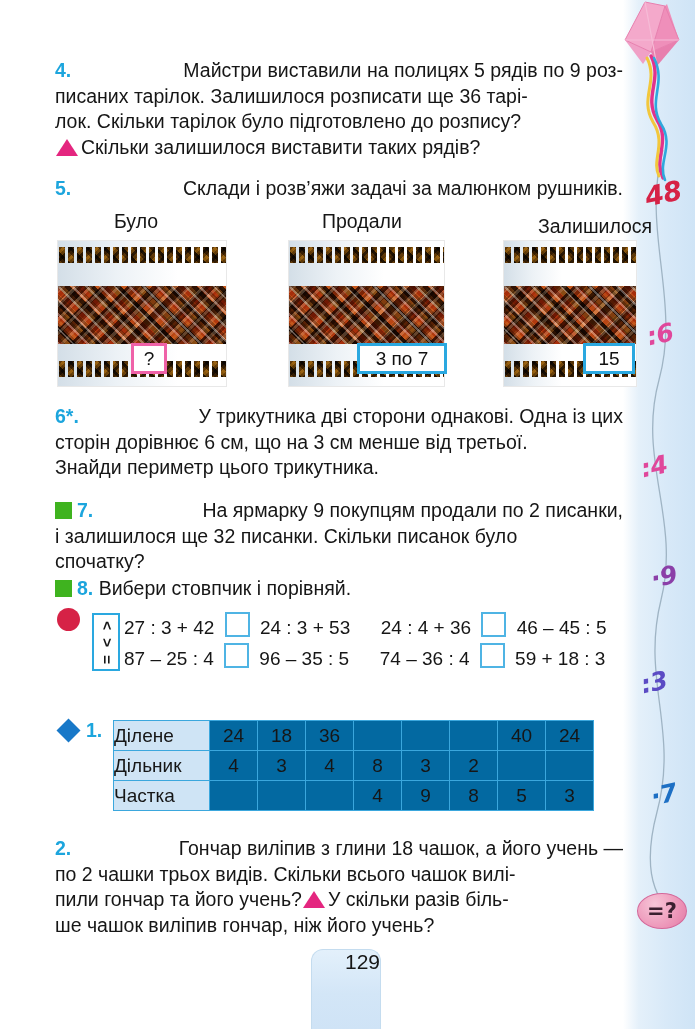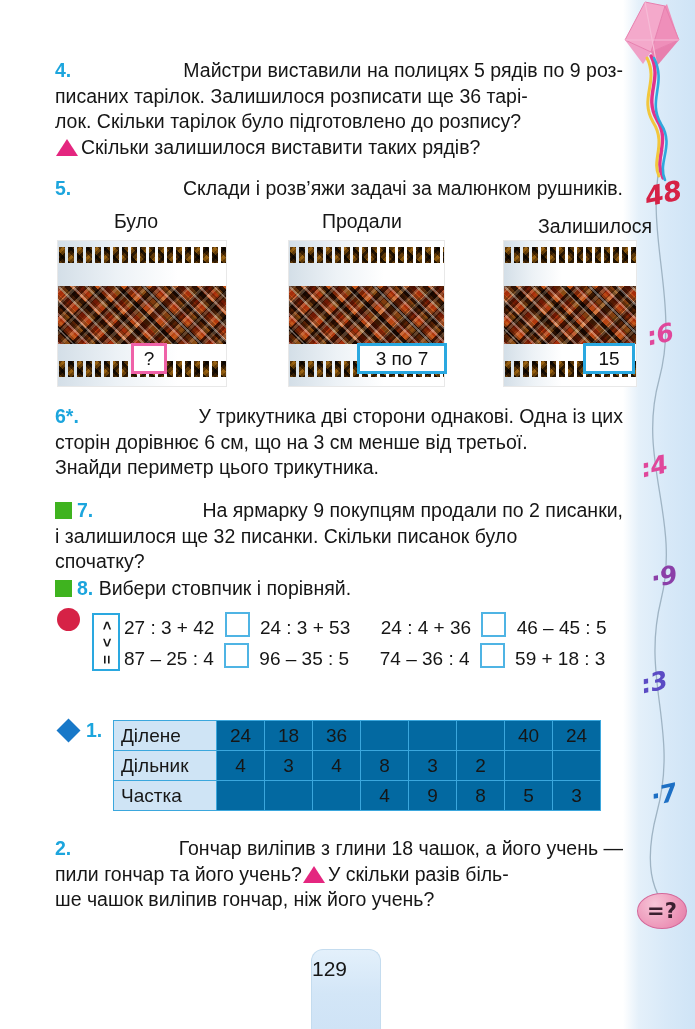--- a/index.html
+++ b/index.html
@@ -222,42 +222,40 @@
   #tbl td {
     border: 1.5px solid #3ba7dd;
     height: 29px;
     text-align: center;
     padding: 0;
     background: #0369a1;
   }
   #tbl td.rowhead {
     background: #cfe4f5;
     text-align: left;
-    padding-left: 7px;
     padding-right: 7px;
     width: 88px;
     white-space: nowrap;
   }
   #tbl td.cell { width: 47px; }
 
   
   #pagenum {
     position: absolute;
     left: 311px;
     top: 949px;
     width: 70px;
     height: 80px;
     border-radius: 12px 12px 0 0;
     background: linear-gradient(to bottom, #e3f0fb 0%, #d3e6f7 55%, #cfe3f6 100%);
     border: 1px solid #c4dcef;
     border-bottom: none;
     font-size: 21px;
     display: flex;
-    justify-content: flex-start;
-    padding-top: 7px;
+    justify-content: flex-end;
     box-sizing: border-box;
   }
 </style>
 </head>
 <body>
 
 <div id="sidebar">
 
   <svg class="wire" width="72" height="1029" viewBox="0 0 72 1029">
     <path d="M40 150 C 18 230, 58 300, 36 380 C 14 460, 58 520, 38 600
@@ -449,20 +447,23 @@
       <td class="cell">3</td>
     </tr>
   </tbody>
     </table>
 
   <div class="ex" style="top:836px;">
     <span class="line just">
       <span class="num">2.</span>
       <span>Гончар виліпив з глини 18 чашок, а його учень —</span>
     </span>
+    <span class="line just">
+      <span>по 2 чашки трьох видів. Скільки всього чашок вилі-</span>
+    </span>
     <span class="line">
       <span>пили гончар та його учень?</span><span class="tri-pink"></span><span>У скільки разів біль-</span>
     </span>
     <span class="line">
       <span>ше чашок виліпив гончар, ніж його учень?</span>
     </span>
   </div>
 
   <div id="pagenum">
     <span>129</span>

